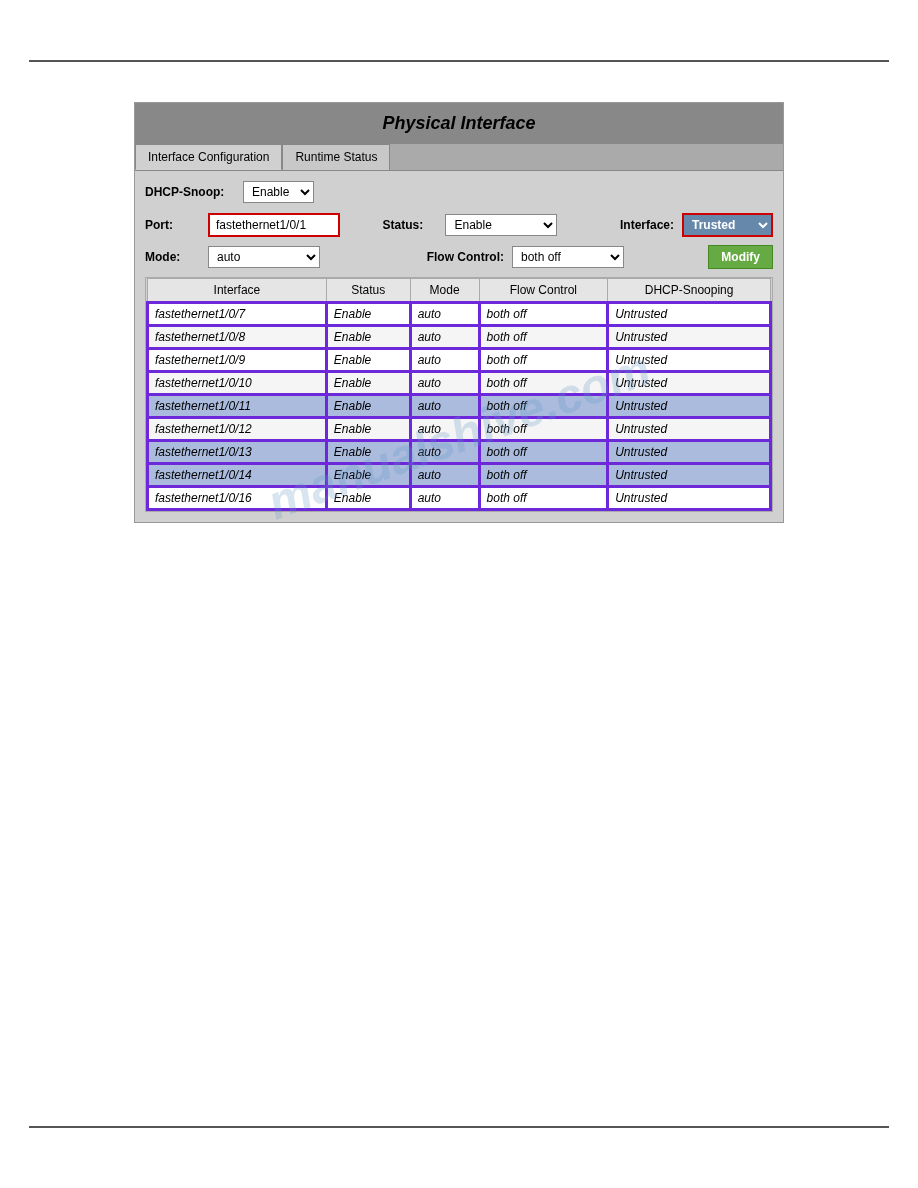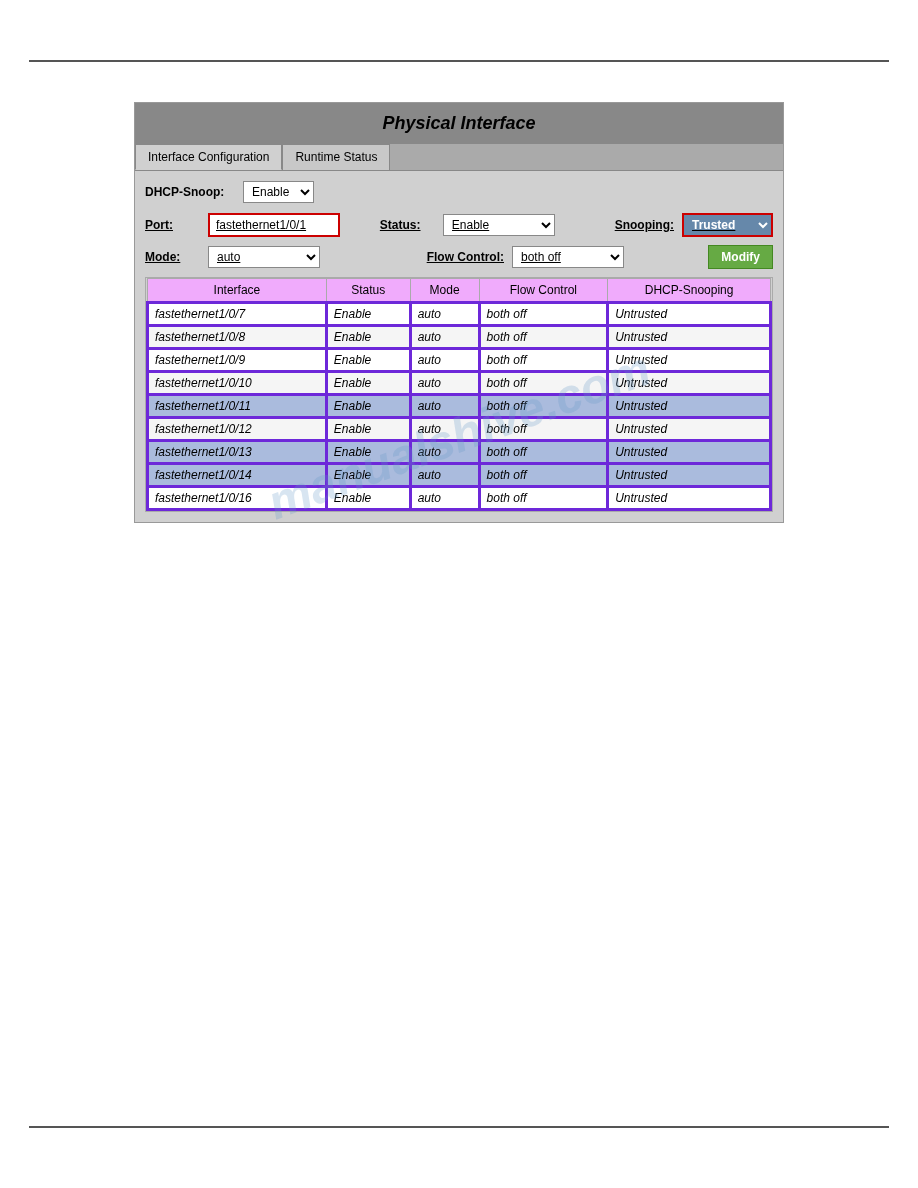--- a/index.html
+++ b/index.html
@@ -166,21 +166,20 @@
       font-size: 12px;
       font-weight: bold;
       cursor: pointer;
       margin-left: auto;
     }
 
     .row-pair {
       display: flex;
       align-items: center;
       margin-bottom: 8px;
-      text-decoration: underline;
     }
 
     .row-left {
       display: flex;
       align-items: center;
       gap: 8px;
       flex: 1;
     }
 
     .row-right {
@@ -203,21 +202,21 @@
       position: relative;
     }
 
     table {
       width: 100%;
       border-collapse: collapse;
       font-size: 12px;
     }
 
     thead tr {
-      background: #f0abfc;
+      background: #e5e5e5;
     }
 
     thead th {
       border: 1px solid #aaa;
       padding: 4px 6px;
       font-weight: normal;
       text-align: center;
       color: #000;
     }
 
@@ -298,21 +297,21 @@
           <div class="row-right">
             <span class="field-label">Status:</span>
             <div class="status-select-wrap">
               <select>
                 <option>Enable</option>
                 <option>Disable</option>
               </select>
             </div>
           </div>
           <div class="row-far-right">
-            <span class="snooping-label">Snooping:</span>
+            <span class="snooping-label">Interface:</span>
             <div class="snooping-select-wrap">
               <select>
                 <option>Trusted</option>
                 <option>Untrusted</option>
               </select>
             </div>
           </div>
         </div>
 
         <div class="row-pair">

